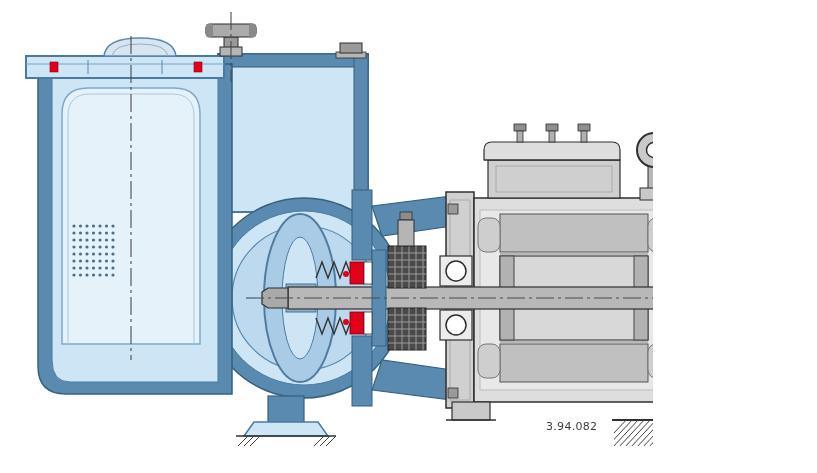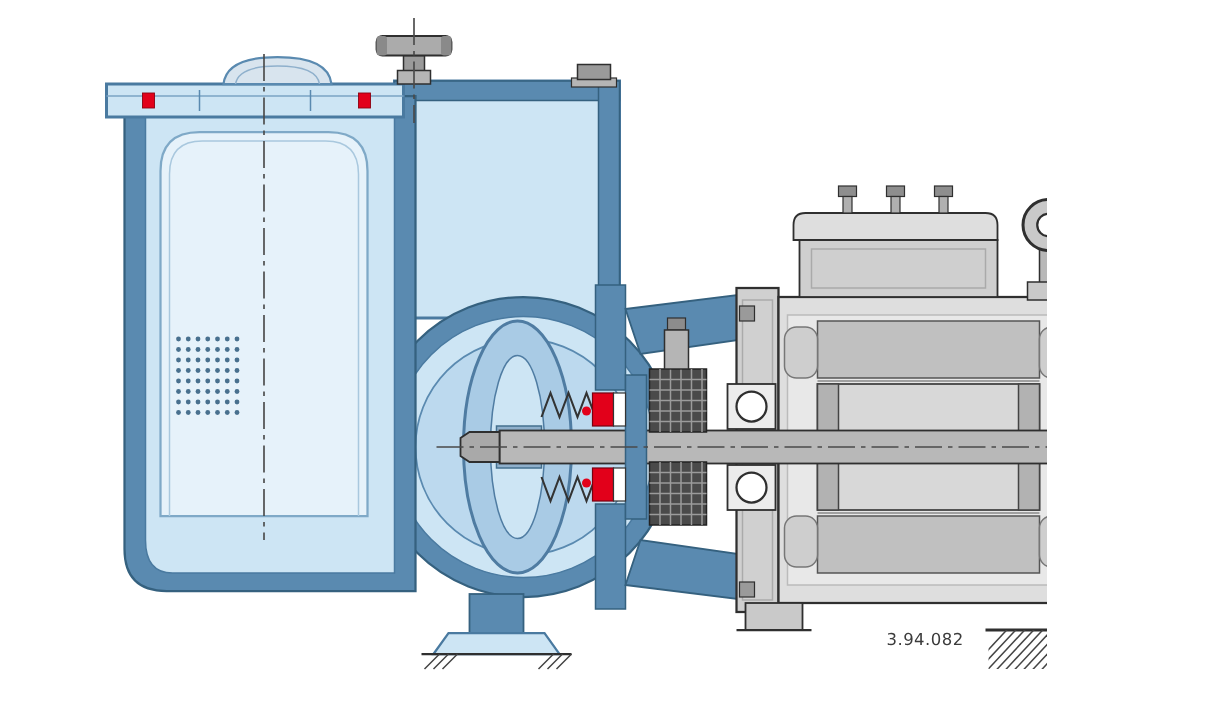--- a/index.html
+++ b/index.html
@@ -1,17 +1,17 @@
 <!DOCTYPE html>
 <html><head>
 <meta charset="utf-8">
 <style>
   html,body { margin:0; padding:0; background:#ffffff; }
   .canvas { width:653px; height:473px; position:relative; background:#fff; overflow:hidden;
-            font-family:"DejaVu Sans", sans-serif;padding-left:45px; }
+            font-family:"DejaVu Sans", sans-serif; }
   svg { display:block; }
   .fig-label { font-family:"DejaVu Sans", sans-serif; font-size:11px; fill:#3c3c3c; letter-spacing:.3px; }
   .cl { stroke:#4a4a4a; stroke-width:1.1; stroke-dasharray:18 4 3 4; fill:none; }
 </style>
 </head>
 <body>
 
 <div class="canvas">
 <svg viewBox="0 0 817 473" width="817" height="473">
 

